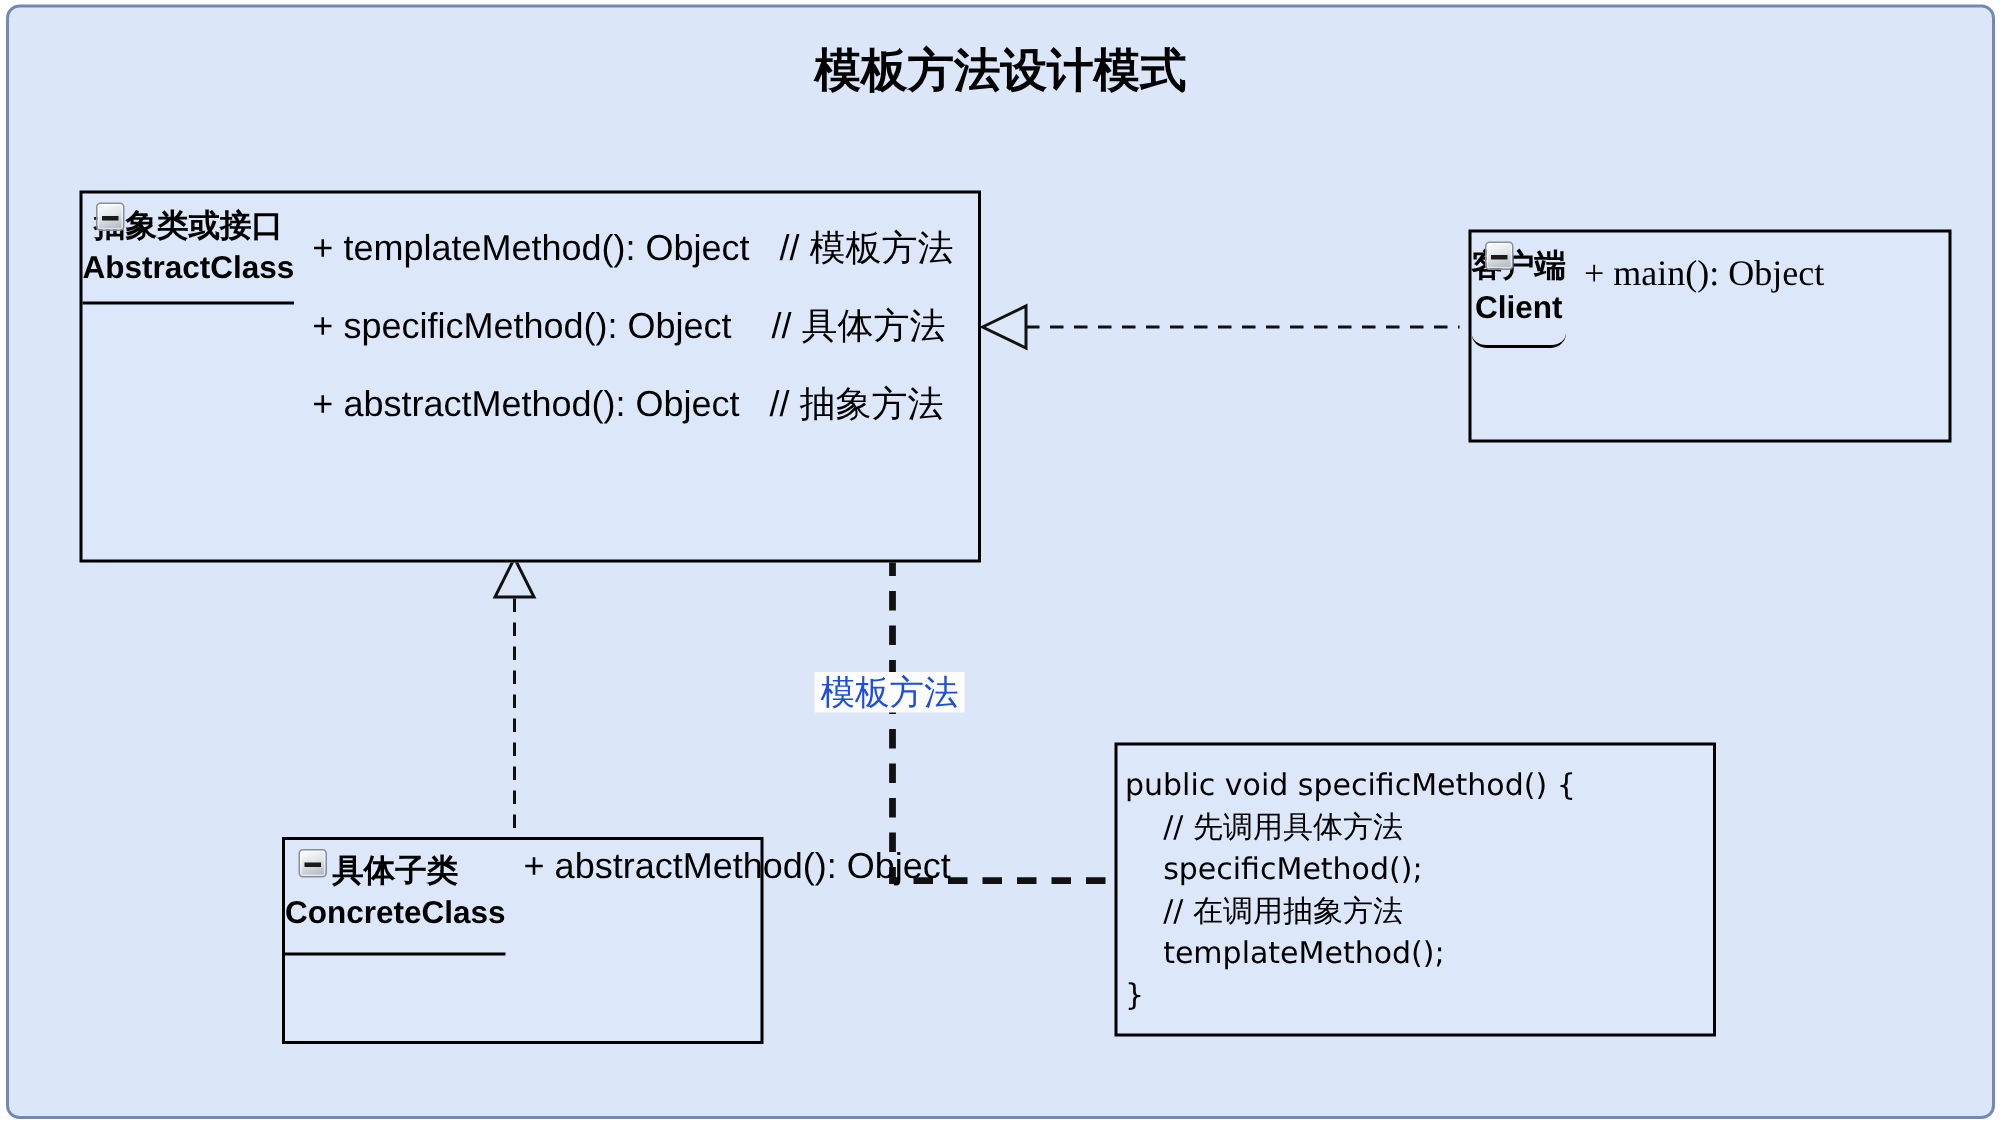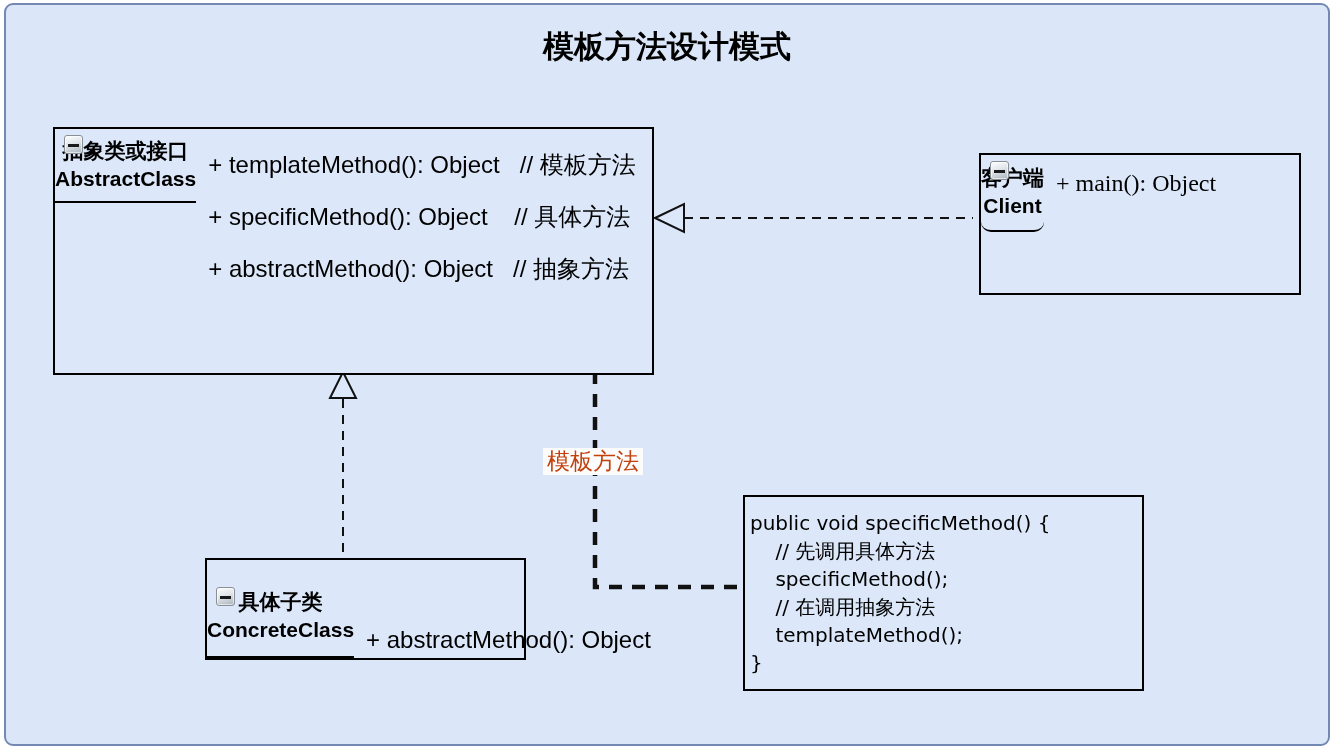--- a/index.html
+++ b/index.html
@@ -96,21 +96,21 @@
   .box-abstract { left: 47px; top: 122px; width: 601px; height: 248px; }
   .box-abstract .uml-header { height: 74px; padding-top: 8px; }
   .box-abstract .uml-methods { padding-top: 10px; }
   .box-abstract .method-line { height: 52px; }
   
   .box-client { left: 973px; top: 148px; width: 322px; height: 142px; }
   .box-client .uml-header { height: 77px; padding-top: 9px; border-radius: 10px; }
   .box-client .uml-methods { padding-top: 10px; }
   .box-client .method-line { height: 36px; font-family: Liberation Serif, serif; }
   
-  .box-concrete { left: 199px; top: 553px; width: 321px; height: 102px; align-items: flex-end; }
+  .box-concrete { left: 182px; top: 553px; width: 321px; height: 138px; }
   .box-concrete .uml-header { height: 77px; padding-top: 7px; }
   .box-concrete .uml-methods { }
   .box-concrete .method-line { height: 36px; }
   
   .code-note {
     position: absolute;
     left: 737px; top: 490px;
     width: 401px; height: 196px;
     box-sizing: border-box;
     border: 2px solid #000;
@@ -130,21 +130,21 @@
     position: absolute;
     left: 0; top: 0;
     width: 1334px; height: 750px;
     z-index: 1;
     pointer-events: none;
   }
   .edge-label {
     position: absolute;
     left: 537px; top: 443px;
     background: #fcfcfc;
-    color: #c2410c;
+    color: #1d4ed8;
     font-size: 23px;
     line-height: 27px;
     padding: 0 4px;
     z-index: 3;
   }
 </style>
 </head>
 <body>
 
 <div class="canvas">

